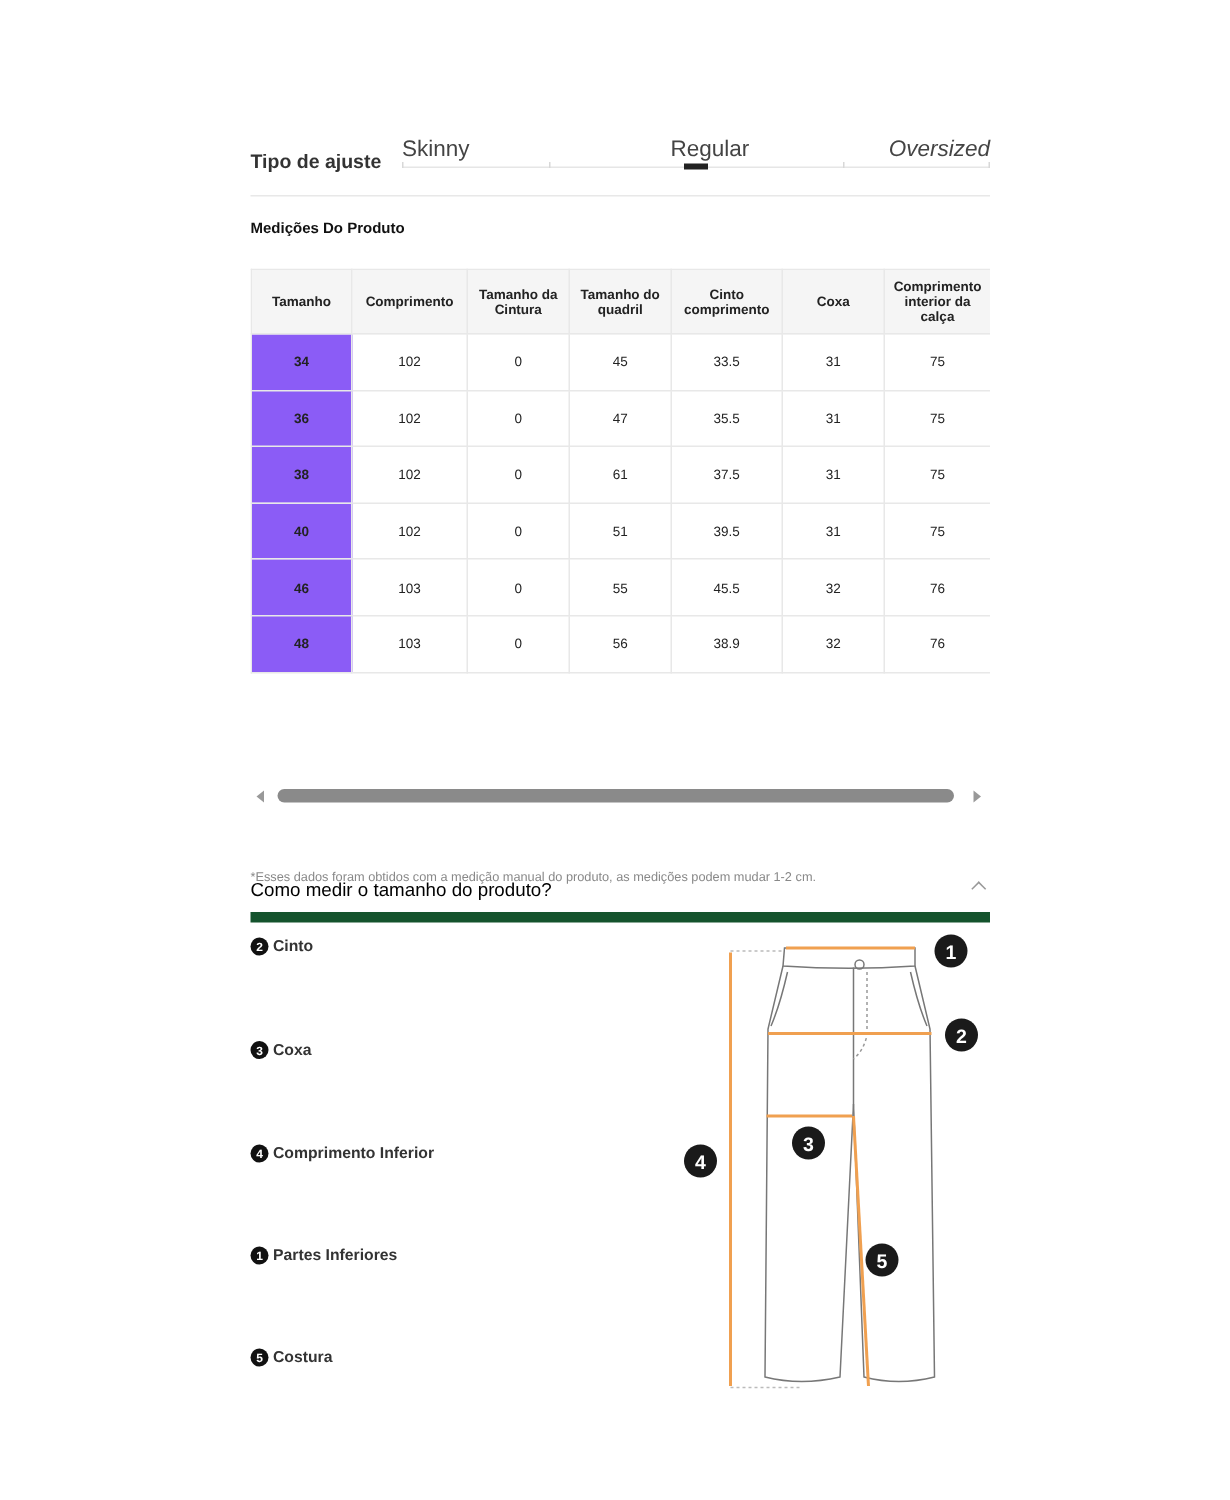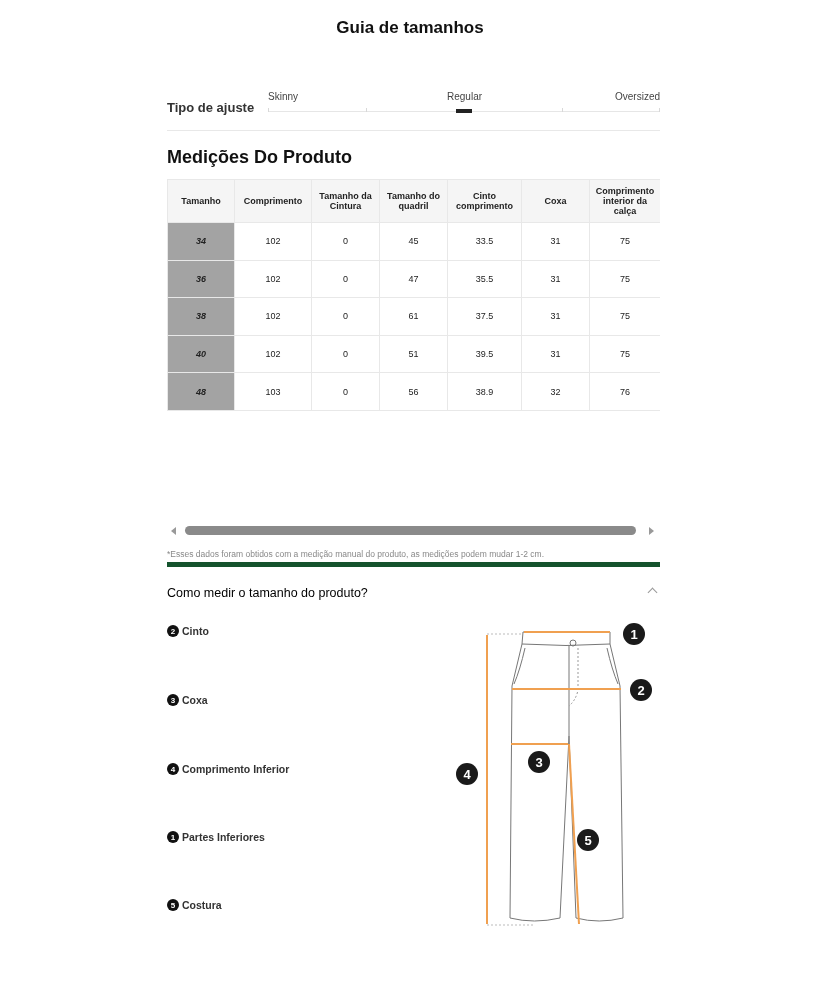--- a/index.html
+++ b/index.html
@@ -4,63 +4,62 @@
   <style>
     * { box-sizing: border-box; margin: 0; padding: 0; }
     html, body { width: 820px; height: 1000px; background: #ffffff; font-family: "Liberation Sans", sans-serif; color: #222; overflow: hidden; }
     .page { position: relative; width: 820px; height: 1000px; }
     .title { position: absolute; top: 18px; left: 0; width: 820px; text-align: center; font-size: 17px; font-weight: bold; color: #111; }
     .content { position: absolute; left: 167px; width: 493px; }
 
     .fit { top: 88px; height: 43px; border-bottom: 1px solid #e8e8e8; }
     .fit-label { position: absolute; left: 0; top: 12px; font-size: 13px; font-weight: bold; color: #333; }
     .fit-scale { position: absolute; left: 101px; right: 0; top: 0; height: 30px; }
-    .fit-opt { position: absolute; top: 3px; font-size: 10px; color: #444; }
+    .fit-opt { position: absolute; top: 3px; font-size: 15px; color: #444; }
     .fit-line { position: absolute; left: 0; right: 0; top: 23px; height: 1px; background: #e6e6e6; }
     .fit-tick { position: absolute; top: 20px; width: 1px; height: 4px; background: #d8d8d8; }
     .fit-marker { position: absolute; top: 21px; width: 16px; height: 4px; background: #222; }
 
-    .section-title { top: 147px; font-size: 18px; font-weight: bold; color: #111; }
+    .section-title { top: 147px; font-size: 10px; font-weight: bold; color: #111; }
 
     .table-wrap { top: 179px; height: 345px; overflow: hidden; }
     table { border-collapse: collapse; width: 493px; table-layout: fixed; }
     th, td { border: 1px solid #e8e8e8; text-align: center; font-size: 9px; color: #222; }
     th { background: #f5f5f5; font-weight: bold; height: 43px; line-height: 10px; padding: 0 2px; }
     td { height: 37.6px; }
-    td.size { background: #a3a3a3; font-weight: bold; font-style: italic; }
+    td.size { background: #8b5cf6; font-weight: bold; }
 
     .scrollbar { top: 525px; height: 12px; }
     .sb-left { position: absolute; left: 4px; top: 2px; width: 0; height: 0; border-top: 4px solid transparent; border-bottom: 4px solid transparent; border-right: 5px solid #999; }
     .sb-right { position: absolute; right: 6px; top: 2px; width: 0; height: 0; border-top: 4px solid transparent; border-bottom: 4px solid transparent; border-left: 5px solid #999; }
     .sb-thumb { position: absolute; left: 18px; right: 24px; top: 1px; height: 9px; background: #8a8a8a; border-radius: 5px; }
 
-    .note { top: 549px; font-size: 8.5px; color: #888; padding-bottom: 3px; border-bottom: 5px solid #14532d; width: 493px; }
+    .note { top: 579px; font-size: 8.5px; color: #888; padding-bottom: 19px; border-bottom: 7px solid #14532d; width: 493px; }
 
     .howto { top: 586px; height: 16px; }
     .howto-title { position: absolute; left: 0; top: 0; font-size: 12.5px; color: #000000; }
     .chev { position: absolute; right: 4px; top: 3px; width: 7px; height: 7px; border-left: 1px solid #999; border-top: 1px solid #999; transform: rotate(45deg); }
 
     .legend-item { position: absolute; left: 167px; display: flex; align-items: center; gap: 3px; font-size: 10.5px; font-weight: bold; color: #333; }
     .num-badge { width: 12px; height: 12px; border-radius: 50%; background: #111; color: #fff; font-size: 8px; font-weight: bold; display: inline-flex; align-items: center; justify-content: center; }
 
     .diagram { position: absolute; left: 450px; top: 618px; width: 215px; height: 320px; }
     .dnum { position: absolute; width: 22px; height: 22px; border-radius: 50%; background: #1a1a1a; color: #fff; font-size: 13px; font-weight: bold; display: flex; align-items: center; justify-content: center; }
   </style>
 </head>
 <body>
 
 <div class="page">
-  <div class="title">Guia de tamanhos</div>
 
   <div class="content fit">
     <div class="fit-label">Tipo de ajuste</div>
     <div class="fit-scale">
       <span class="fit-opt" style="left:0;">Skinny</span>
       <span class="fit-opt" style="left:179px;">Regular</span>
-      <span class="fit-opt" style="right:0;">Oversized</span>
+      <span class="fit-opt" style="right:0;font-style:italic;">Oversized</span>
       <div class="fit-line"></div>
       <div class="fit-tick" style="left:0;"></div>
       <div class="fit-tick" style="left:98px;"></div>
       <div class="fit-tick" style="left:294px;"></div>
       <div class="fit-tick" style="right:0;"></div>
       <div class="fit-marker" style="left:188px;"></div>
     </div>
   </div>
 
   <div class="content section-title">Medições Do Produto</div>
@@ -116,20 +115,29 @@
           <td>75</td>
         </tr>
         <tr>
           <td class="size">40</td>
           <td>102</td>
           <td>0</td>
           <td>51</td>
           <td>39.5</td>
           <td>31</td>
           <td>75</td>
+        </tr>
+        <tr>
+          <td class="size">46</td>
+          <td>103</td>
+          <td>0</td>
+          <td>55</td>
+          <td>45.5</td>
+          <td>32</td>
+          <td>76</td>
         </tr>
         <tr>
           <td class="size">48</td>
           <td>103</td>
           <td>0</td>
           <td>56</td>
           <td>38.9</td>
           <td>32</td>
           <td>76</td>
         </tr>

